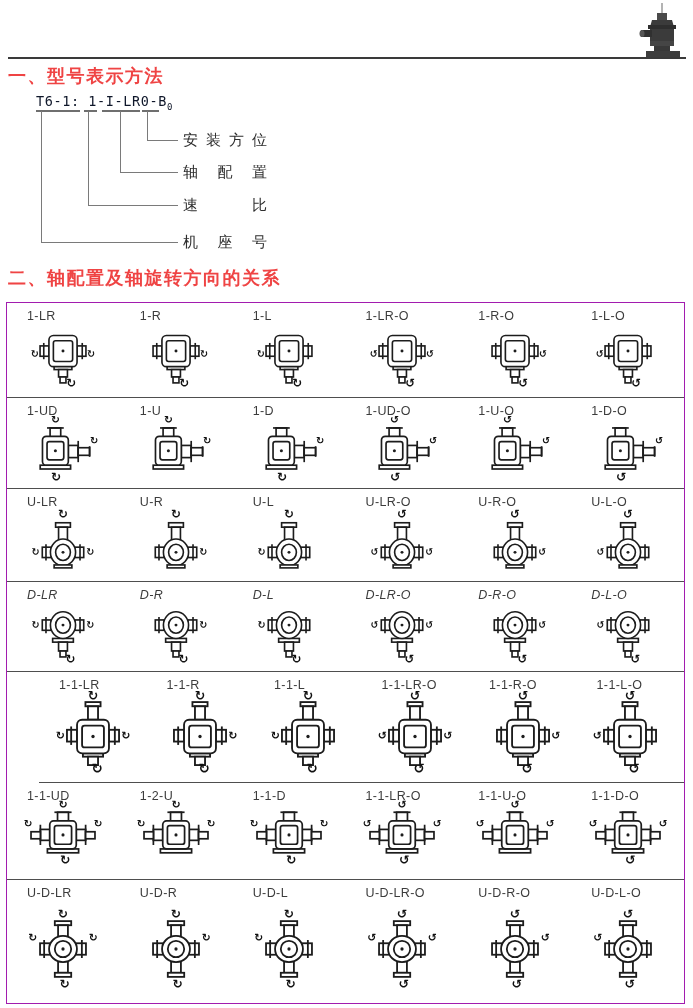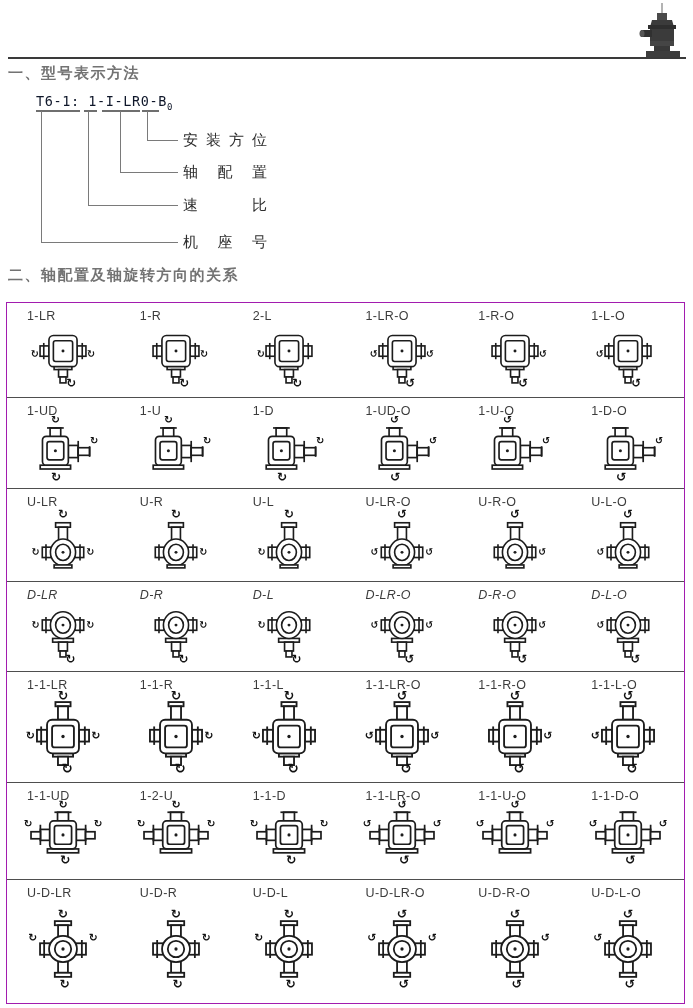--- a/index.html
+++ b/index.html
@@ -6,21 +6,21 @@
   body{
     width:693px;height:1008px;position:relative;overflow:hidden;
     background:#ffffff;color:#1f1f1f;
     font-family:"Liberation Sans","DejaVu Sans",sans-serif;
   }
   .abs{position:absolute;}
   
   #top-rule{left:8px;top:57px;width:678px;height:2px;background:#3a3a3a;}
   #logo{left:638px;top:3px;width:46px;height:56px;}
   
-  .sec-heading{font-size:15px;font-weight:bold;color:#737373;letter-spacing:1.5px;white-space:nowrap;}
+  .sec-heading{font-size:18px;font-weight:bold;color:#ef4444;letter-spacing:1.5px;white-space:nowrap;}
   #s1-heading{left:8px;top:64px;}
   #s2-heading{left:8px;top:266px;}
   
   #model-code{
     left:36px;top:93px;font-family:"DejaVu Sans Mono","Liberation Mono",monospace;
     font-size:13.5px;color:#0f172a;letter-spacing:.6px;white-space:pre;
   }
   #model-code sub{font-size:9px;}
   .uline{height:2px;background:#6f6f6f;top:110px;}
   .tick{width:1px;height:5px;background:#6f6f6f;top:111px;}
@@ -140,21 +140,21 @@
           <rect x="69" y="35" width="12" height="14" rx="0" stroke="#1c1c1c" stroke-width="2.2" fill="#fff"></rect>
           <line x1="76" y1="31" x2="76" y2="53" stroke="#1c1c1c" stroke-width="2.2"></line>
           <rect x="31" y="21" width="38" height="42" rx="6" stroke="#1c1c1c" stroke-width="2.2" fill="#fff"></rect>
           <rect x="37" y="28" width="26" height="28" rx="3" stroke="#1c1c1c" stroke-width="2.2" fill="#fff"></rect>
           <circle cx="50" cy="42" r="2" fill="#1c1c1c"></circle>
           <text x="88" y="50" font-size="13" font-weight="bold" text-anchor="middle" fill="#111" font-family="'DejaVu Sans',sans-serif">↻</text>
           <text x="61" y="91" font-size="16" font-weight="bold" text-anchor="middle" fill="#111" font-family="'DejaVu Sans',sans-serif">↻</text>
         </svg>
       </div>
       <div class="cfg-cell">
-        <span class="cfg-label">2-L</span>
+        <span class="cfg-label">1-L</span>
         <svg width="74" height="74" viewBox="0 0 100 100">
           <rect x="38" y="62" width="24" height="5" rx="0" stroke="#1c1c1c" stroke-width="2.2" fill="#fff"></rect>
           <rect x="44" y="67" width="12" height="10" rx="0" stroke="#1c1c1c" stroke-width="2.2" fill="#fff"></rect>
           <rect x="46" y="77" width="8" height="8" rx="0" stroke="#1c1c1c" stroke-width="2.2" fill="#fff"></rect>
           <rect x="19" y="35" width="12" height="14" rx="0" stroke="#1c1c1c" stroke-width="2.2" fill="#fff"></rect>
           <line x1="24" y1="31" x2="24" y2="53" stroke="#1c1c1c" stroke-width="2.2"></line>
           <rect x="69" y="35" width="12" height="14" rx="0" stroke="#1c1c1c" stroke-width="2.2" fill="#fff"></rect>
           <line x1="76" y1="31" x2="76" y2="53" stroke="#1c1c1c" stroke-width="2.2"></line>
           <rect x="31" y="21" width="38" height="42" rx="6" stroke="#1c1c1c" stroke-width="2.2" fill="#fff"></rect>
           <rect x="37" y="28" width="26" height="28" rx="3" stroke="#1c1c1c" stroke-width="2.2" fill="#fff"></rect>
@@ -527,21 +527,21 @@
           <rect x="66" y="31" width="12" height="14" rx="0" stroke="#1c1c1c" stroke-width="2.2" fill="#fff"></rect>
           <line x1="73" y1="27" x2="73" y2="49" stroke="#1c1c1c" stroke-width="2.2"></line>
           <ellipse cx="50" cy="38" rx="17" ry="18" stroke="#1c1c1c" stroke-width="2.2" fill="#fff"></ellipse>
           <ellipse cx="50" cy="38" rx="10" ry="11" stroke="#1c1c1c" stroke-width="2.2" fill="#fff"></ellipse>
           <circle cx="50" cy="38" r="2" fill="#1c1c1c"></circle>
           <text x="13" y="42" font-size="13" font-weight="bold" text-anchor="middle" fill="#111" font-family="'DejaVu Sans',sans-serif">↺</text>
           <text x="60" y="89" font-size="16" font-weight="bold" text-anchor="middle" fill="#111" font-family="'DejaVu Sans',sans-serif">↺</text>
         </svg>
       </div>
     </div>
-    <div class="cfg-row" style="height: 111px;">
+    <div class="cfg-row" style="height: 111px; margin-left: 32px;">
       <div class="cfg-cell">
         <span class="cfg-label">1-1-LR</span>
         <svg width="84" height="92" viewBox="0 0 100 100">
           <rect x="41" y="12" width="18" height="5" rx="0" stroke="#1c1c1c" stroke-width="2.2" fill="#fff"></rect>
           <rect x="44" y="17" width="12" height="16" rx="0" stroke="#1c1c1c" stroke-width="2.2" fill="#fff"></rect>
           <rect x="38" y="73" width="24" height="4" rx="0" stroke="#1c1c1c" stroke-width="2.2" fill="#fff"></rect>
           <rect x="44" y="77" width="12" height="10" rx="0" stroke="#1c1c1c" stroke-width="2.2" fill="#fff"></rect>
           <rect x="19" y="45" width="12" height="14" rx="0" stroke="#1c1c1c" stroke-width="2.2" fill="#fff"></rect>
           <line x1="24" y1="41" x2="24" y2="63" stroke="#1c1c1c" stroke-width="2.2"></line>
           <rect x="69" y="45" width="12" height="14" rx="0" stroke="#1c1c1c" stroke-width="2.2" fill="#fff"></rect>

